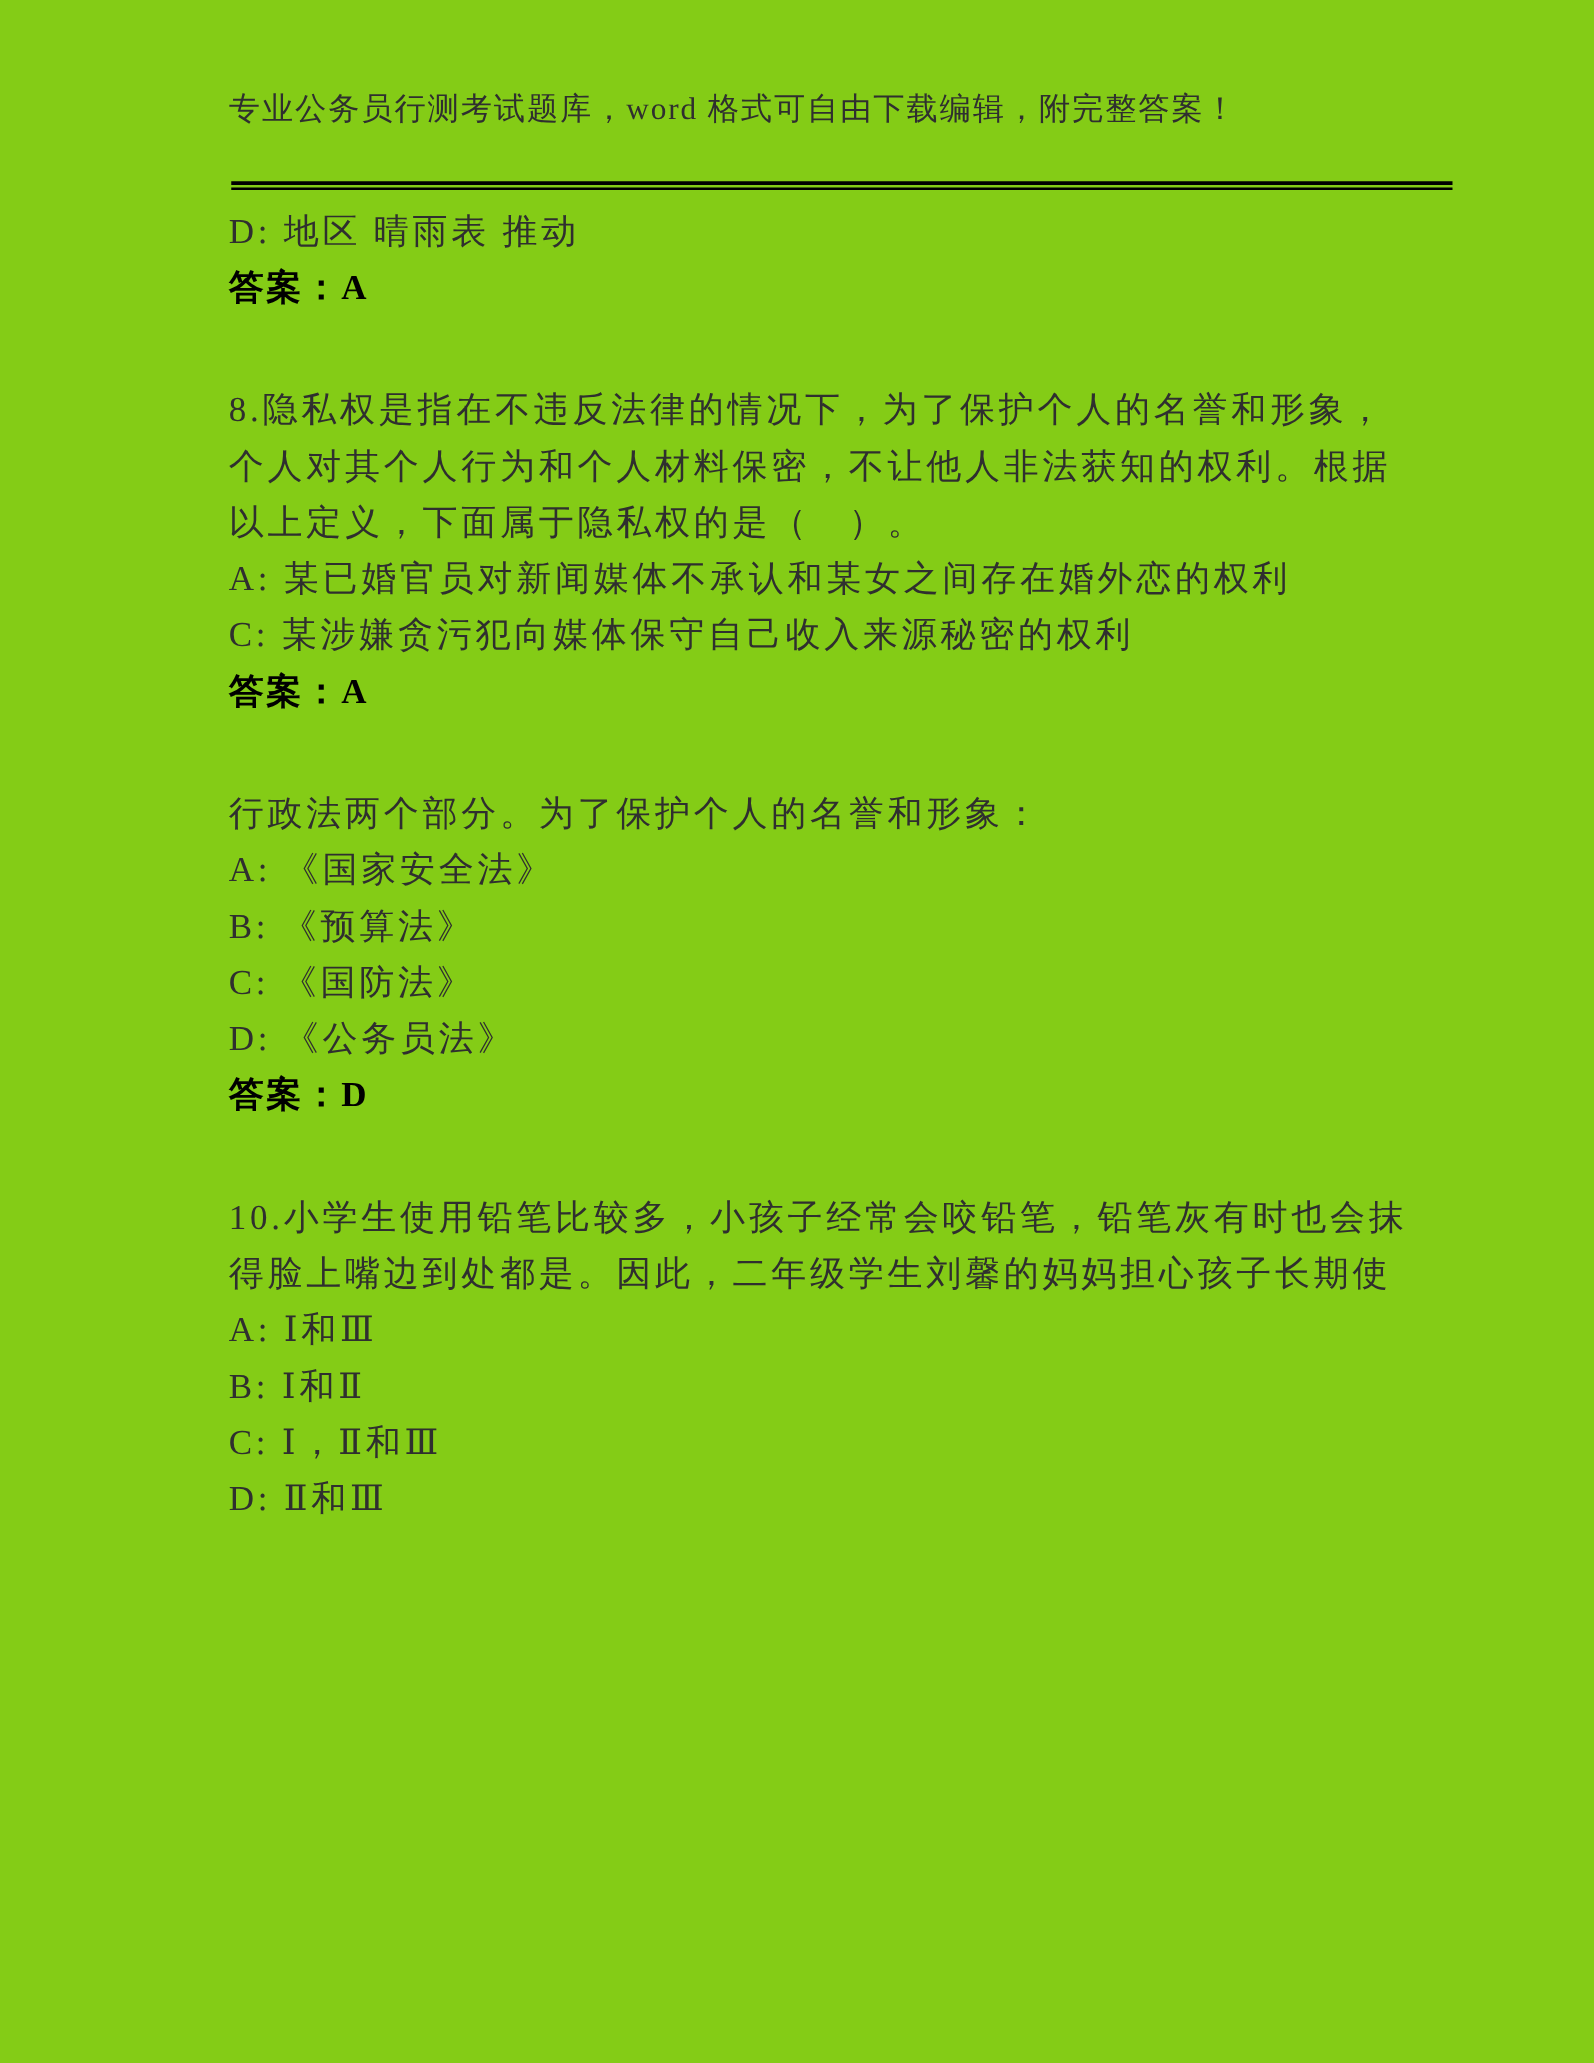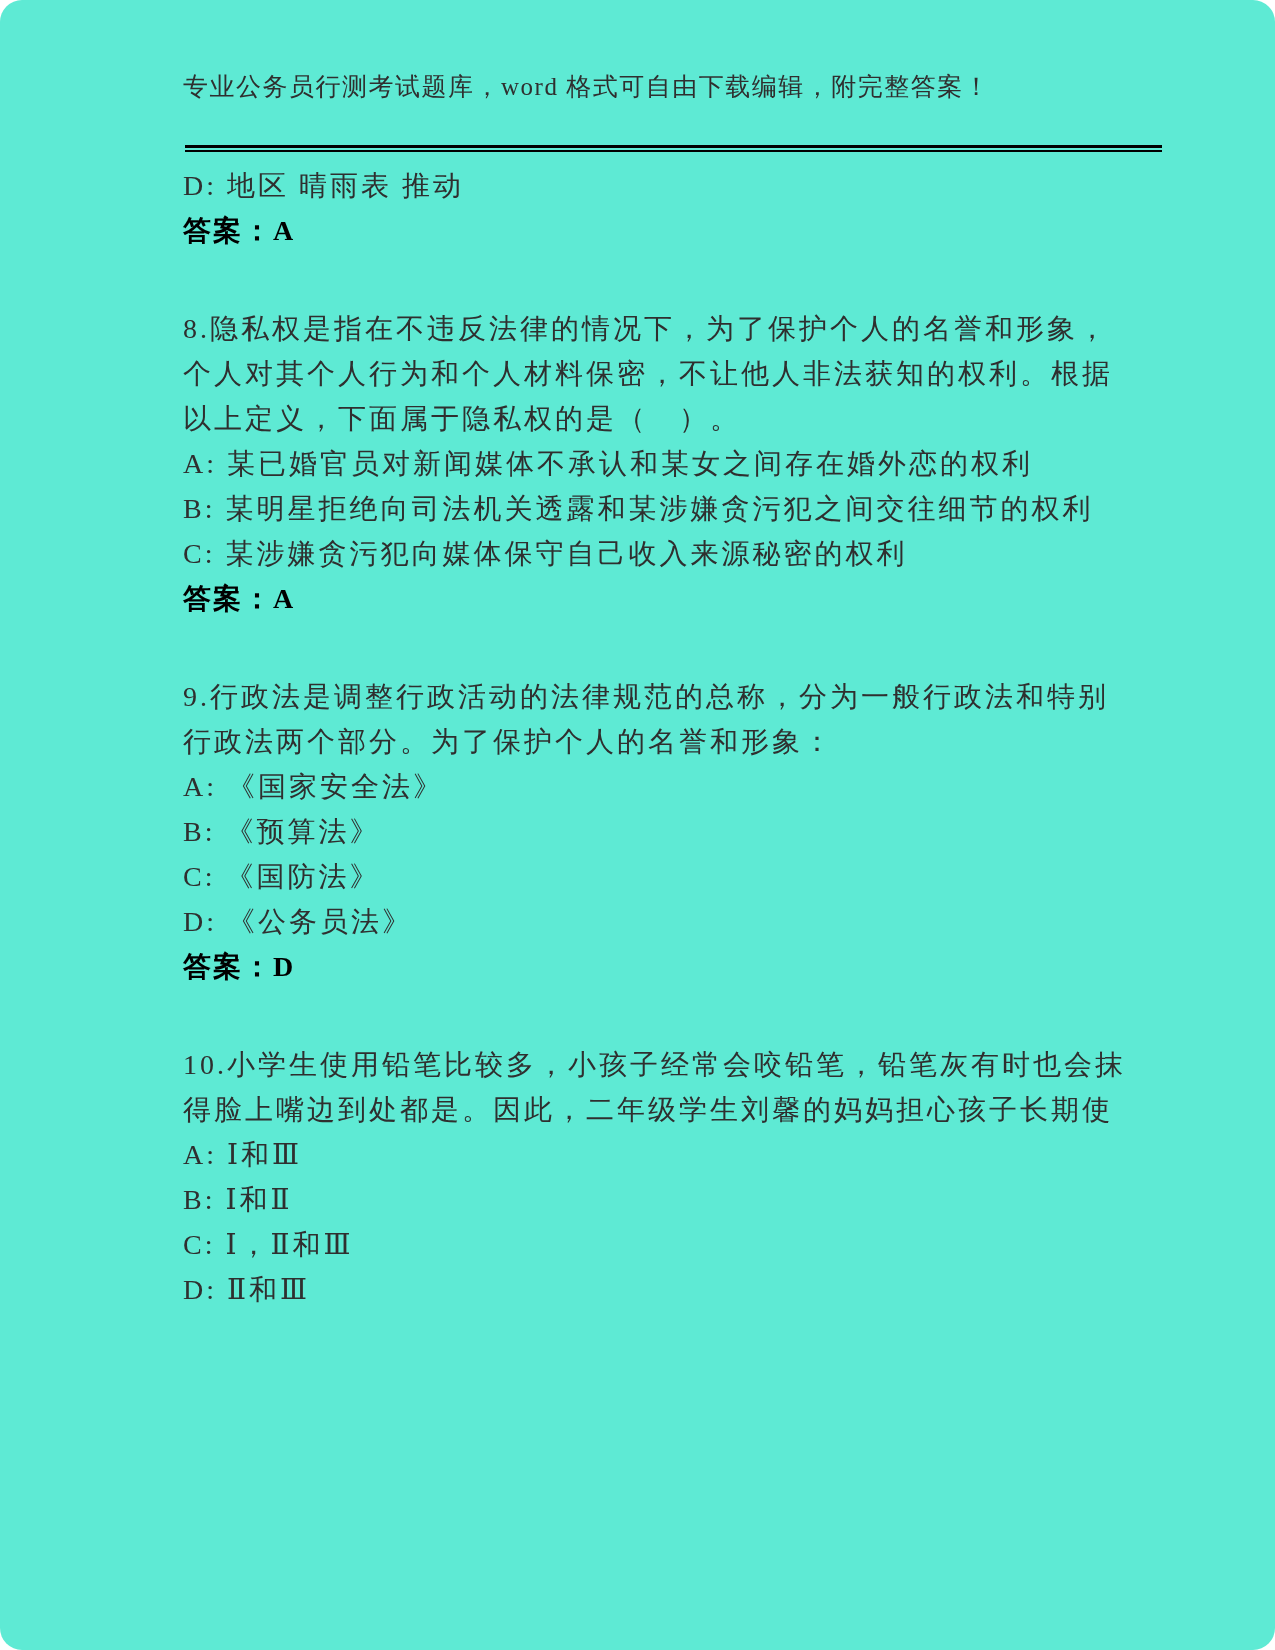--- a/index.html
+++ b/index.html
@@ -4,24 +4,23 @@
 <style>
   html, body {
     margin: 0;
     padding: 0;
     background: #ffffff;
   }
   .page {
     position: relative;
     width: 1275px;
     height: 1650px;
-    background: #5eead4;
+    background: #84cc16;
     overflow: hidden;
     font-family: "Liberation Serif", "DejaVu Serif", serif;
-    border-radius: 22px;
   }
   .header {
     position: absolute;
     left: 183px;
     top: 70px;
     font-size: 25px;
     letter-spacing: 1.5px;
     color: #2f2f2f;
     white-space: nowrap;
   }
@@ -72,27 +71,25 @@
     <section class="question">
       <div class="line">D: 地区 晴雨表 推动</div>
       <div class="line answer">答案：A</div>
     </section>
 
     <section class="question">
       <div class="line">8.隐私权是指在不违反法律的情况下，为了保护个人的名誉和形象，</div>
       <div class="line">个人对其个人行为和个人材料保密，不让他人非法获知的权利。根据</div>
       <div class="line">以上定义，下面属于隐私权的是（　）。</div>
       <div class="line">A: 某已婚官员对新闻媒体不承认和某女之间存在婚外恋的权利</div>
-      <div class="line">B: 某明星拒绝向司法机关透露和某涉嫌贪污犯之间交往细节的权利</div>
       <div class="line">C: 某涉嫌贪污犯向媒体保守自己收入来源秘密的权利</div>
       <div class="line answer">答案：A</div>
     </section>
 
     <section class="question">
-      <div class="line">9.行政法是调整行政活动的法律规范的总称，分为一般行政法和特别</div>
       <div class="line">行政法两个部分。为了保护个人的名誉和形象：</div>
       <div class="line">A: 《国家安全法》</div>
       <div class="line">B: 《预算法》</div>
       <div class="line">C: 《国防法》</div>
       <div class="line">D: 《公务员法》</div>
       <div class="line answer">答案：D</div>
     </section>
 
     <section class="question">
       <div class="line">10.小学生使用铅笔比较多，小孩子经常会咬铅笔，铅笔灰有时也会抹</div>

